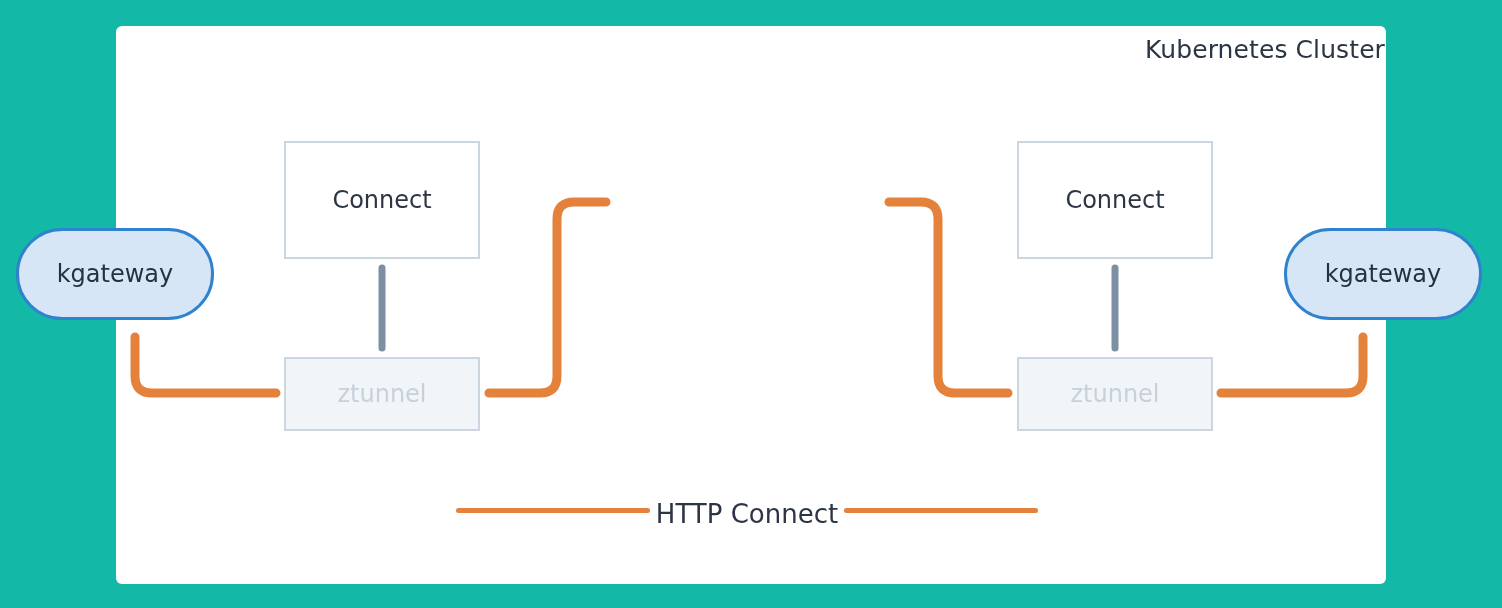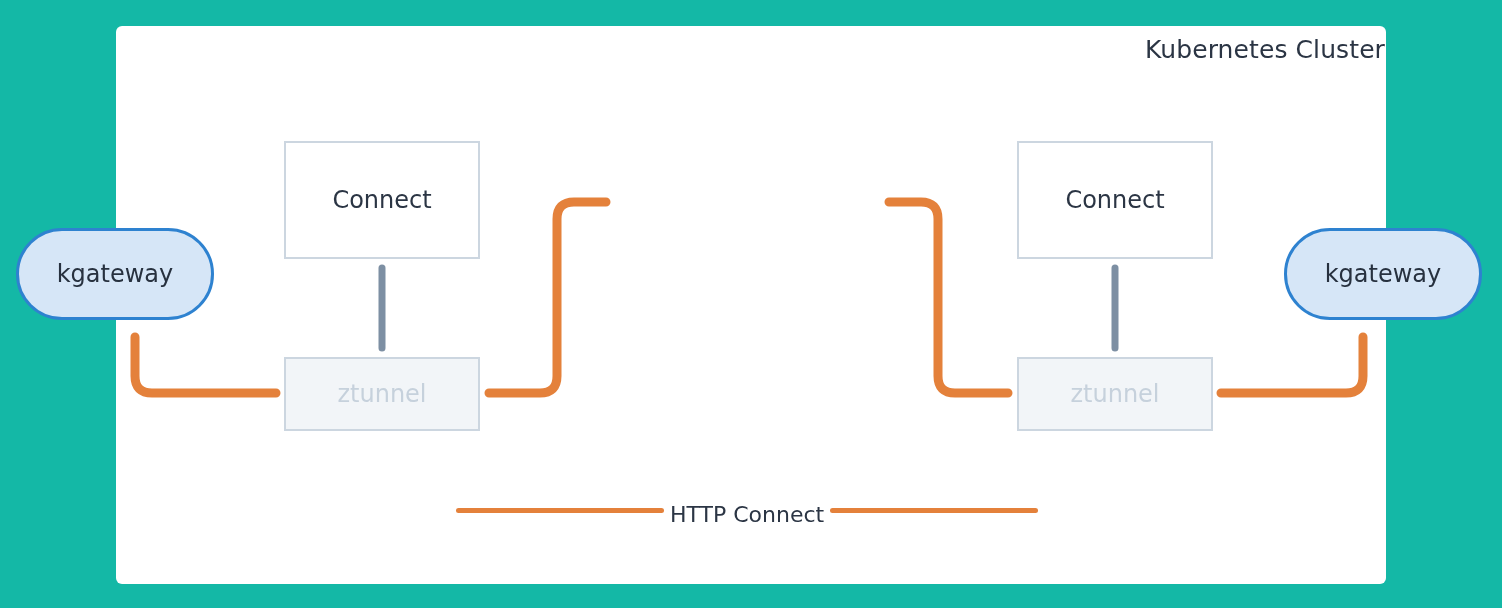--- a/index.html
+++ b/index.html
@@ -112,21 +112,21 @@
     justify-content: center;
     gap: 0px;
   }
   .legend-line {
     height: 5px;
     background: #e4813b;
     border-radius: 3px;
     flex: 1 1 auto;
   }
   #legend-label {
-    font-size: 22px;
+    font-size: 26px;
     color: #2b3544;
     padding: 0 6px;
     white-space: nowrap;
     margin-top: 8px;
   }
 </style>
 </head>
 <body>
 
 <div id="stage">

